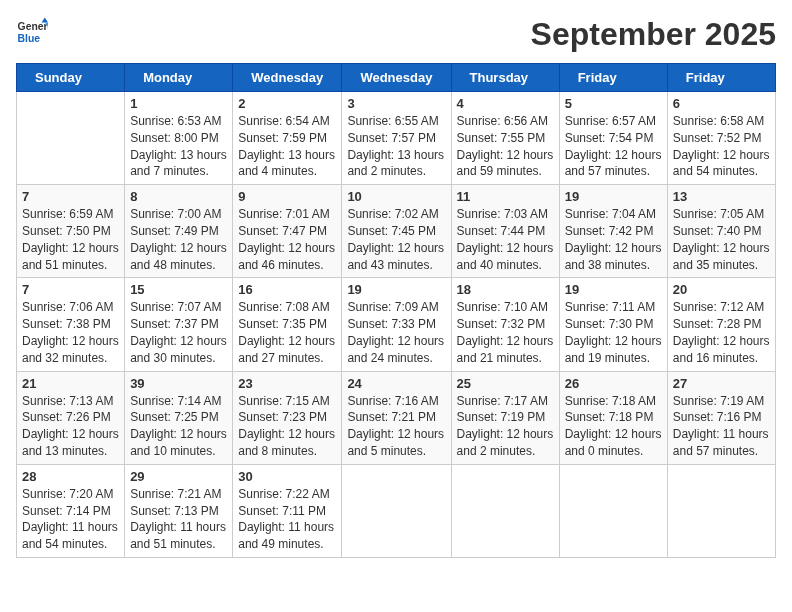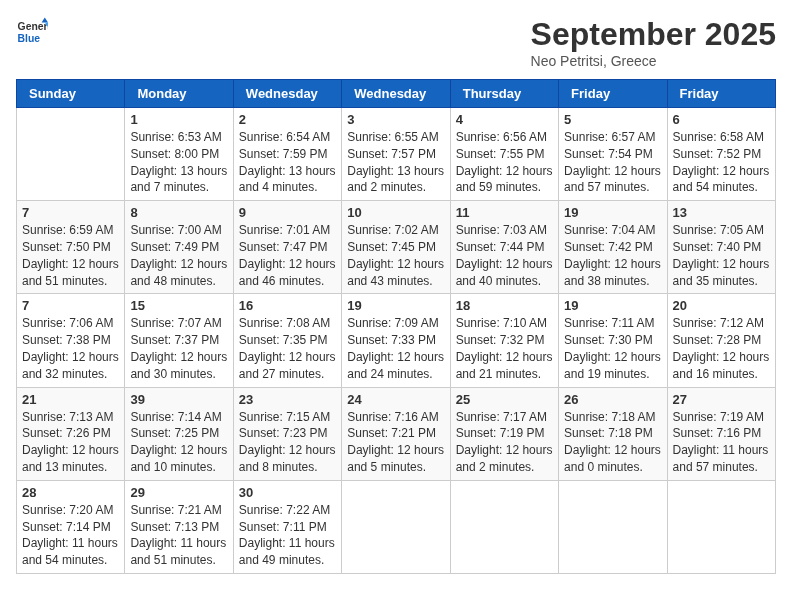--- a/index.html
+++ b/index.html
@@ -19,41 +19,41 @@
     .logo {
       display: flex;
       align-items: center;
       gap: 4px;
     }
     .logo-icon {
       width: 32px;
       height: 32px;
     }
     .title-block {
-      text-align: left;
+      text-align: center;
     }
     .month-title {
       font-size: 32px;
       font-weight: bold;
       color: #333;
     }
     .subtitle {
       font-size: 14px;
       color: #555;
     }
     table {
       width: 100%;
       border-collapse: collapse;
       font-size: 11px;
     }
     thead tr th {
       background-color: #1565c0;
       color: #fff;
       text-align: left;
-      padding: 6px 12px;
+      padding: 6px 18px;
       font-size: 13px;
       font-weight: bold;
       border: 1px solid #0d47a1;
     }
     tbody tr td {
       border: 1px solid #ccc;
       vertical-align: top;
       padding: 4px 5px;
       height: 78px;
       width: 108px;
@@ -83,21 +83,20 @@
   <div class="logo">
     <svg class="logo-icon" viewBox="0 0 40 40">
       <text x="2" y="18" font-size="13" font-weight="bold" fill="#333">General</text>
       <text x="2" y="32" font-size="13" font-weight="bold" fill="#1565c0">Blue</text>
       <polygon points="32,8 40,8 36,2" fill="#1565c0"></polygon>
       <polygon points="36,8 40,14 40,8" fill="#42a5f5"></polygon>
     </svg>
   </div>
   <div class="title-block">
     <div class="month-title">September 2025</div>
-    <div class="subtitle">Neo Petritsi, Greece</div>
   </div>
 </div>
 
 <table>
   <thead>
     <tr>
     <th>Sunday</th>
         <th>Monday</th>
         <th>Wednesday</th>
         <th>Wednesday</th>

